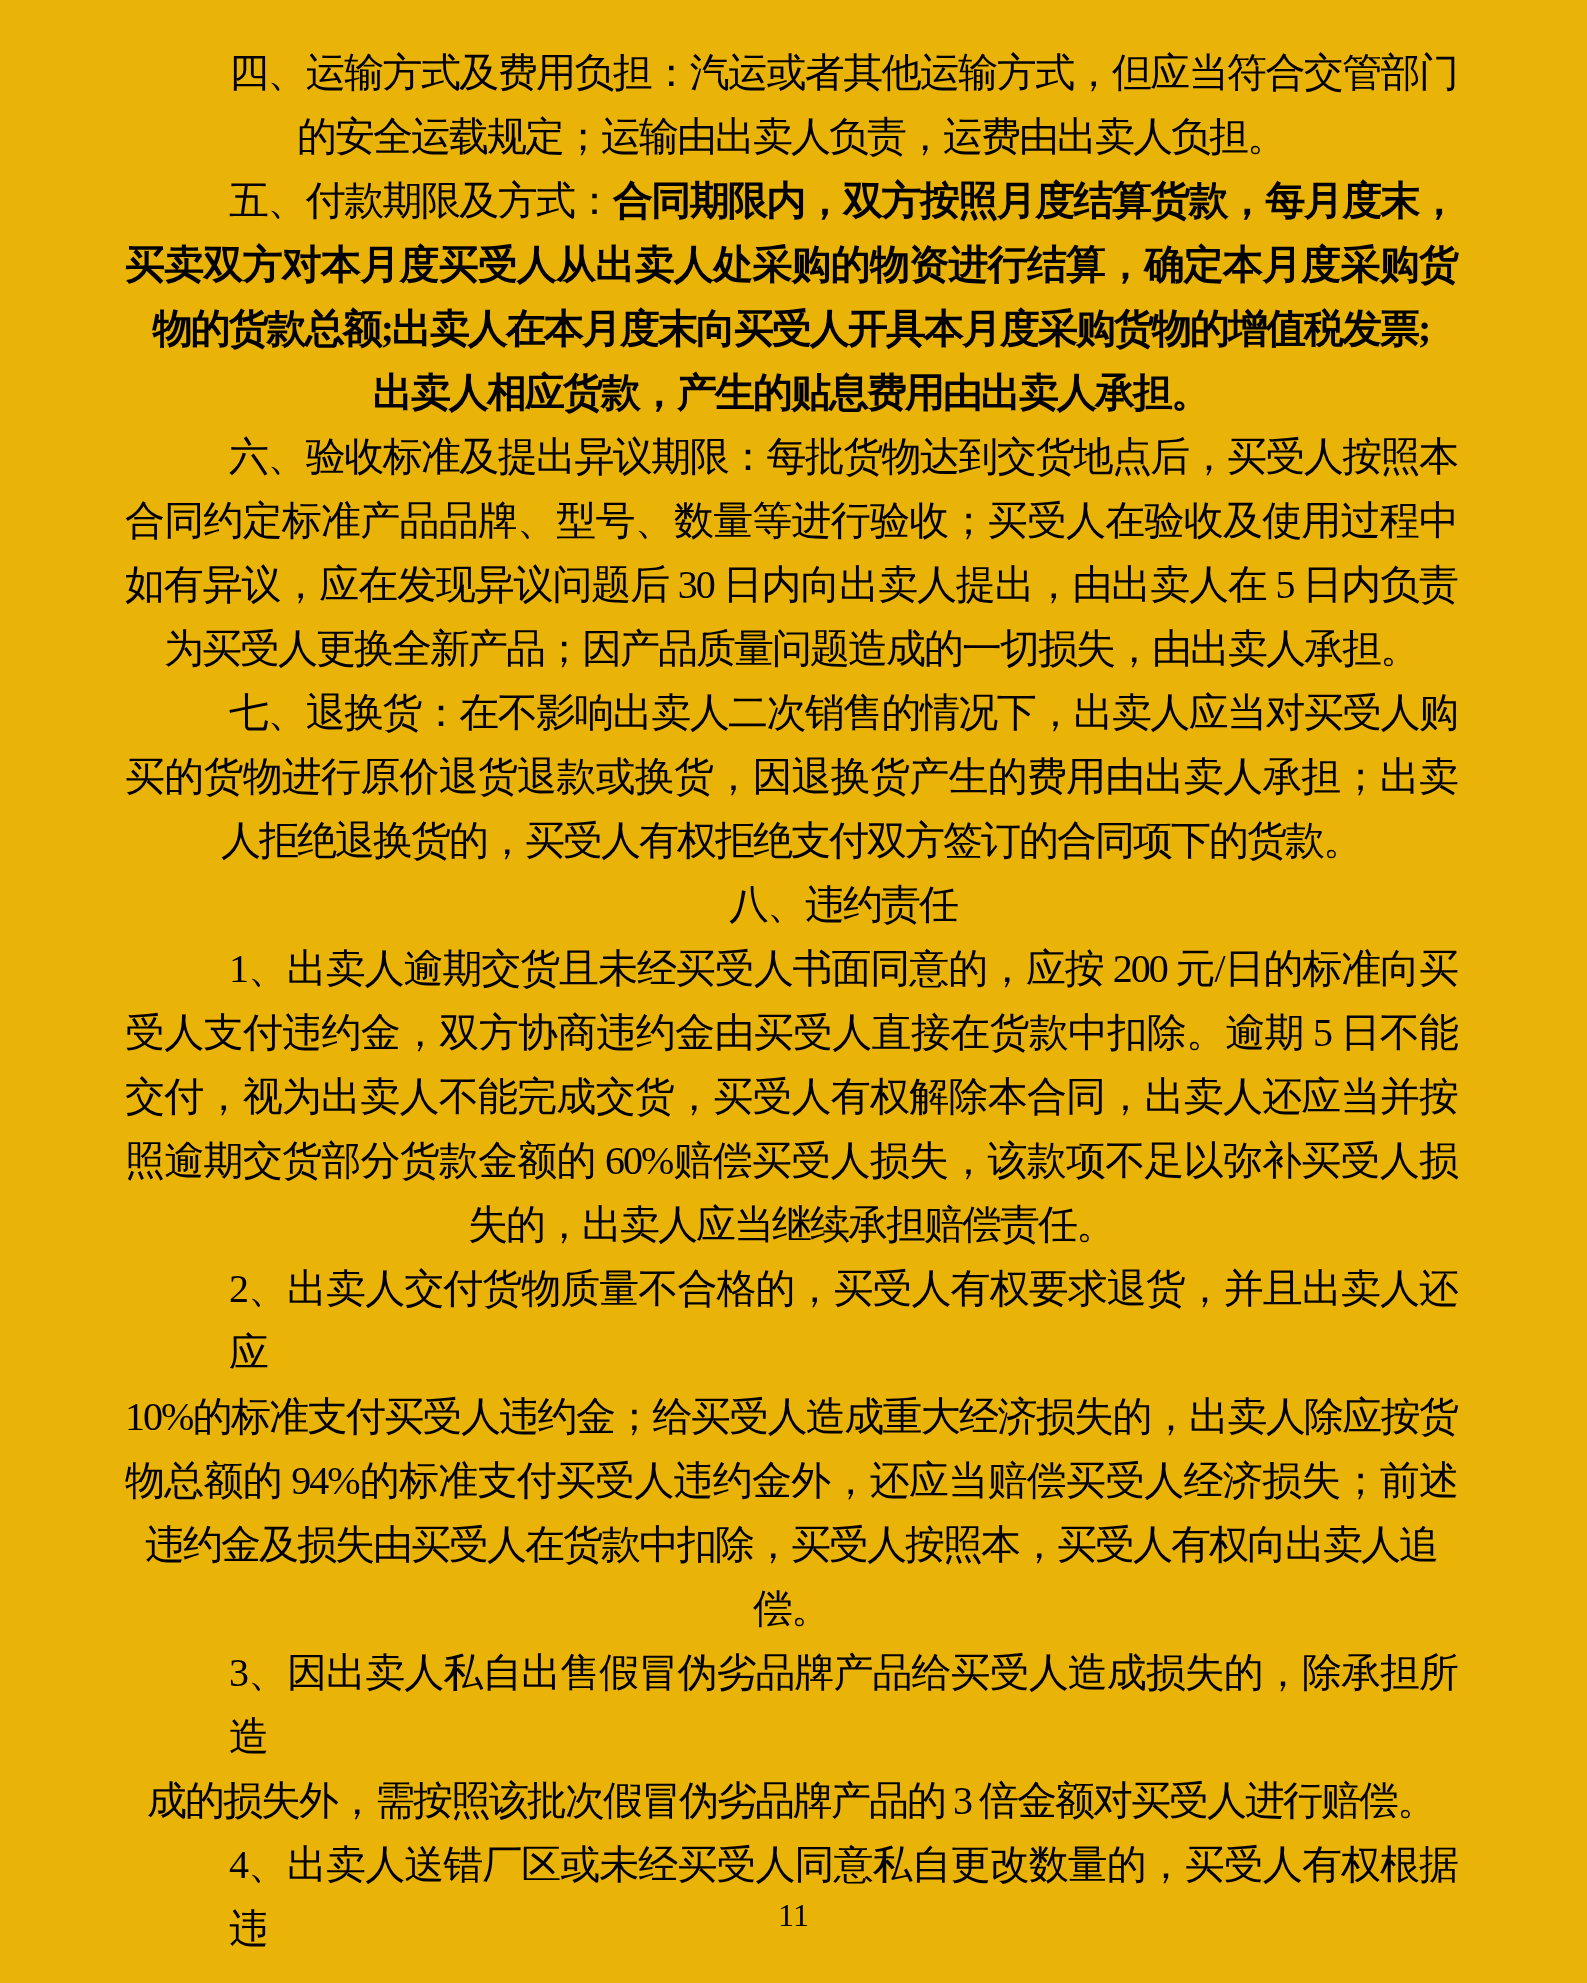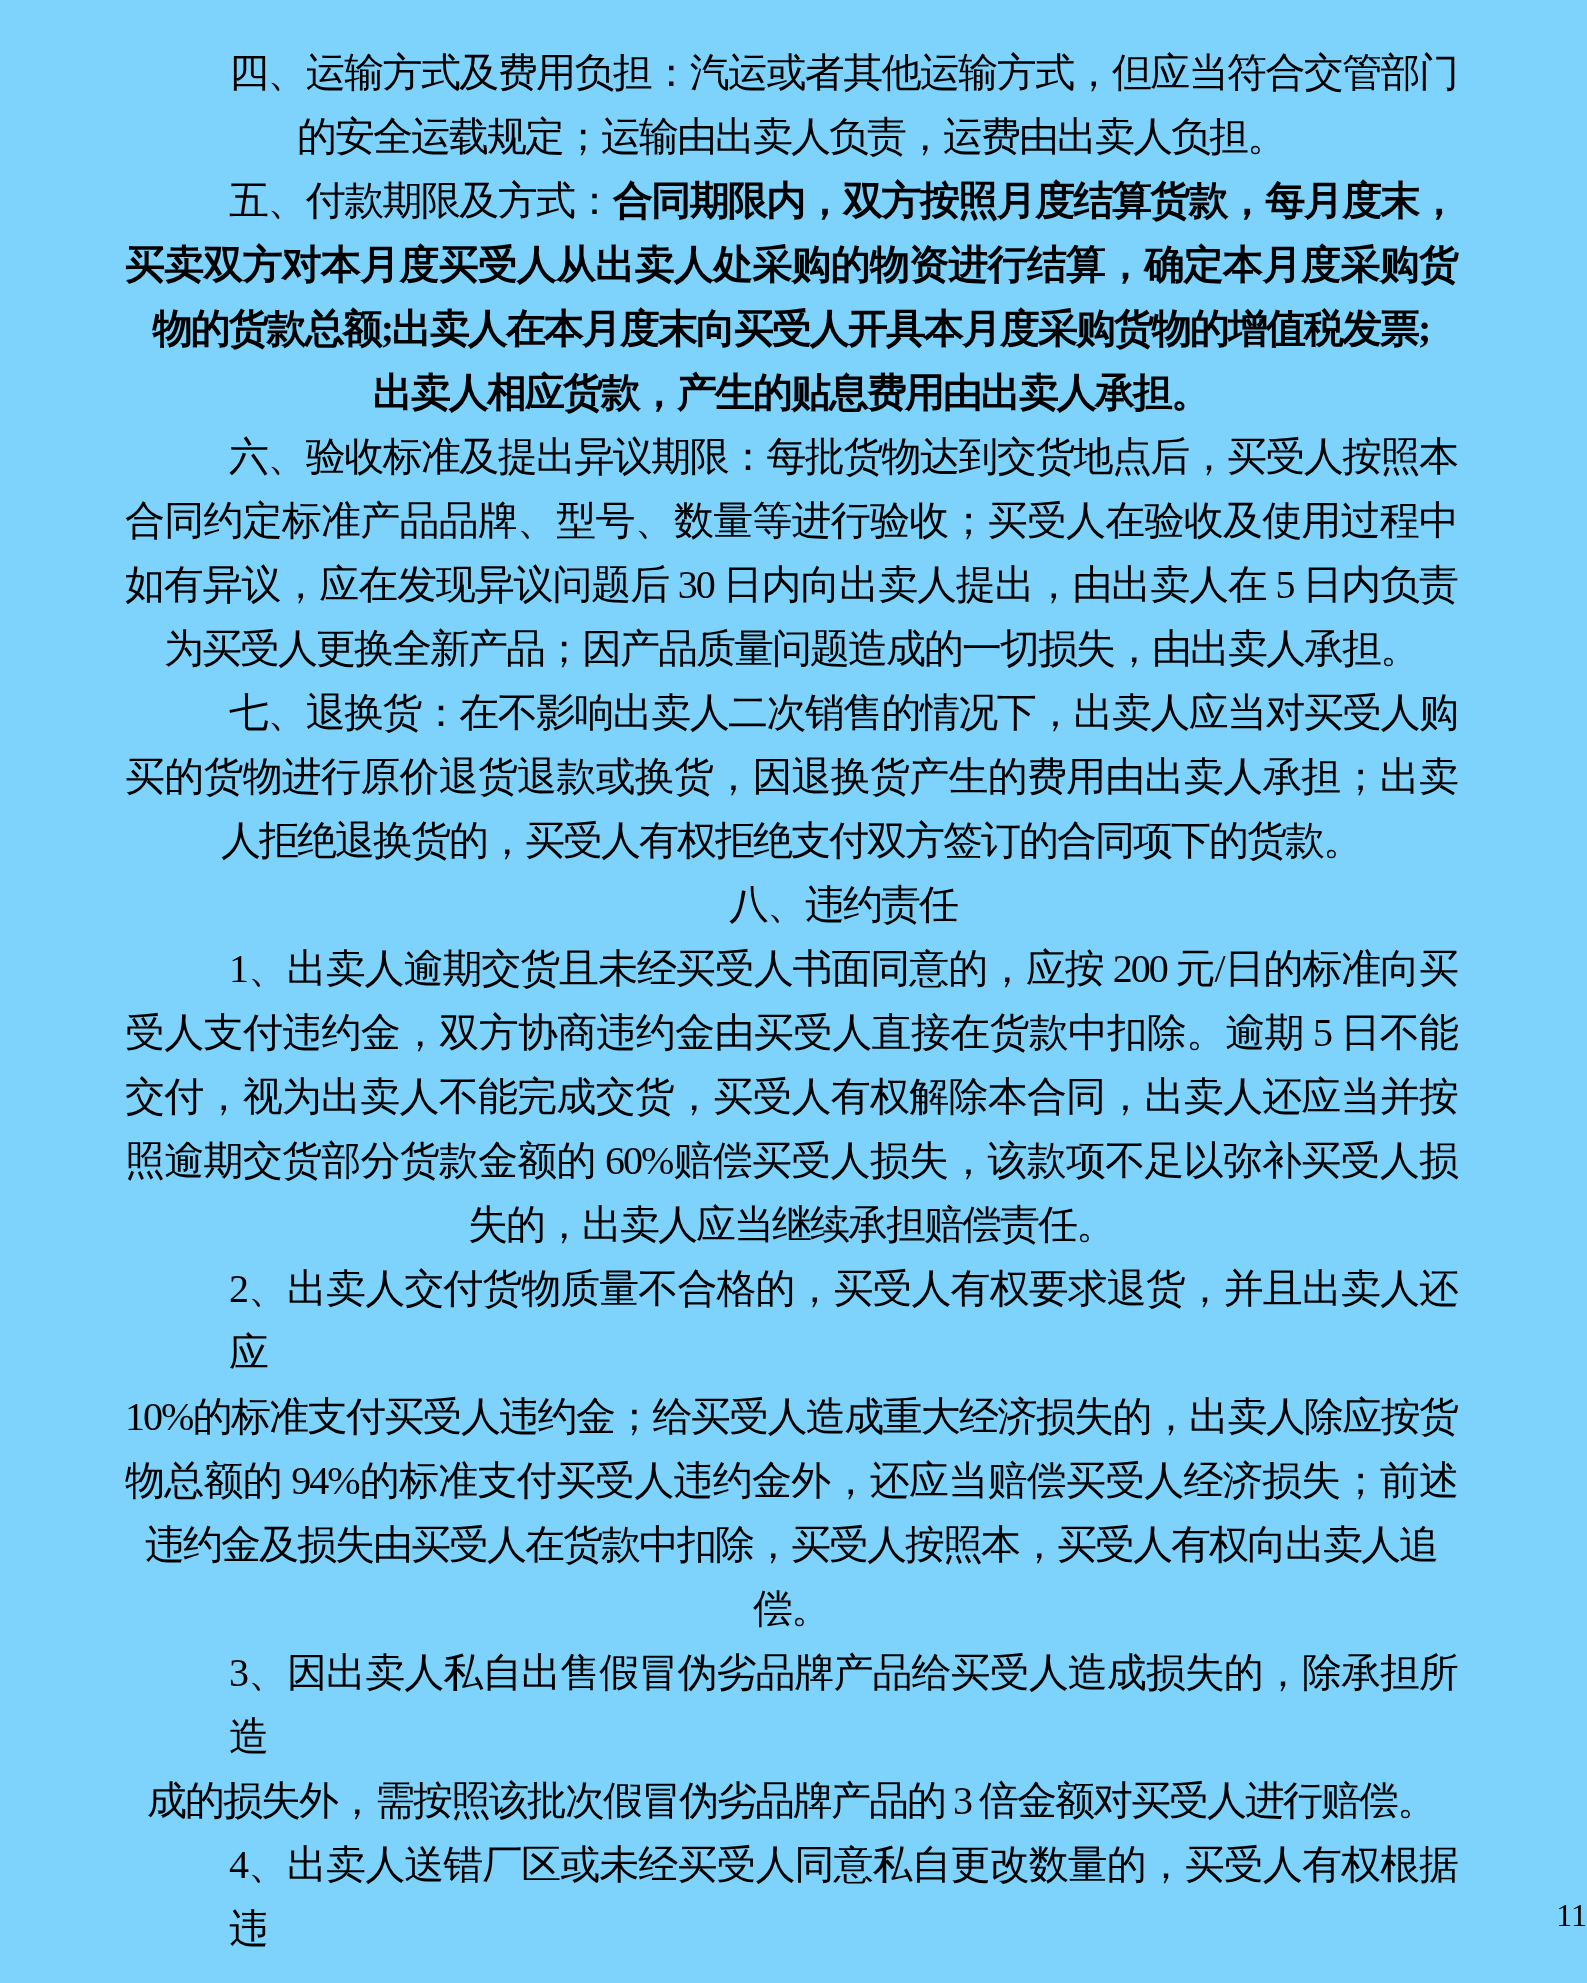--- a/index.html
+++ b/index.html
@@ -4,21 +4,21 @@
 <style>
   html, body {
     margin: 0;
     padding: 0;
     background: #ffffff;
   }
   .page {
     position: relative;
     width: 1587px;
     height: 1983px;
-    background: #7dd3fc;
+    background: #eab308;
     overflow: hidden;
     font-family: "Liberation Serif", "DejaVu Serif", serif;
     color: #000000;
   }
   .text-block {
     position: absolute;
     left: 125px;
     top: 41px;
     width: 1332px;
   }
@@ -37,21 +37,21 @@
     padding-left: 104px;
   }
   .b {
     font-weight: 700;
   }
   .footer {
     position: absolute;
     left: 0;
     top: 1896px;
     width: 100%;
-    text-align: right;
+    text-align: center;
   }
   .footer span {
     font-size: 32px;
     line-height: 38px;
     letter-spacing: 0;
   }
 </style>
 </head>
 <body>
 

